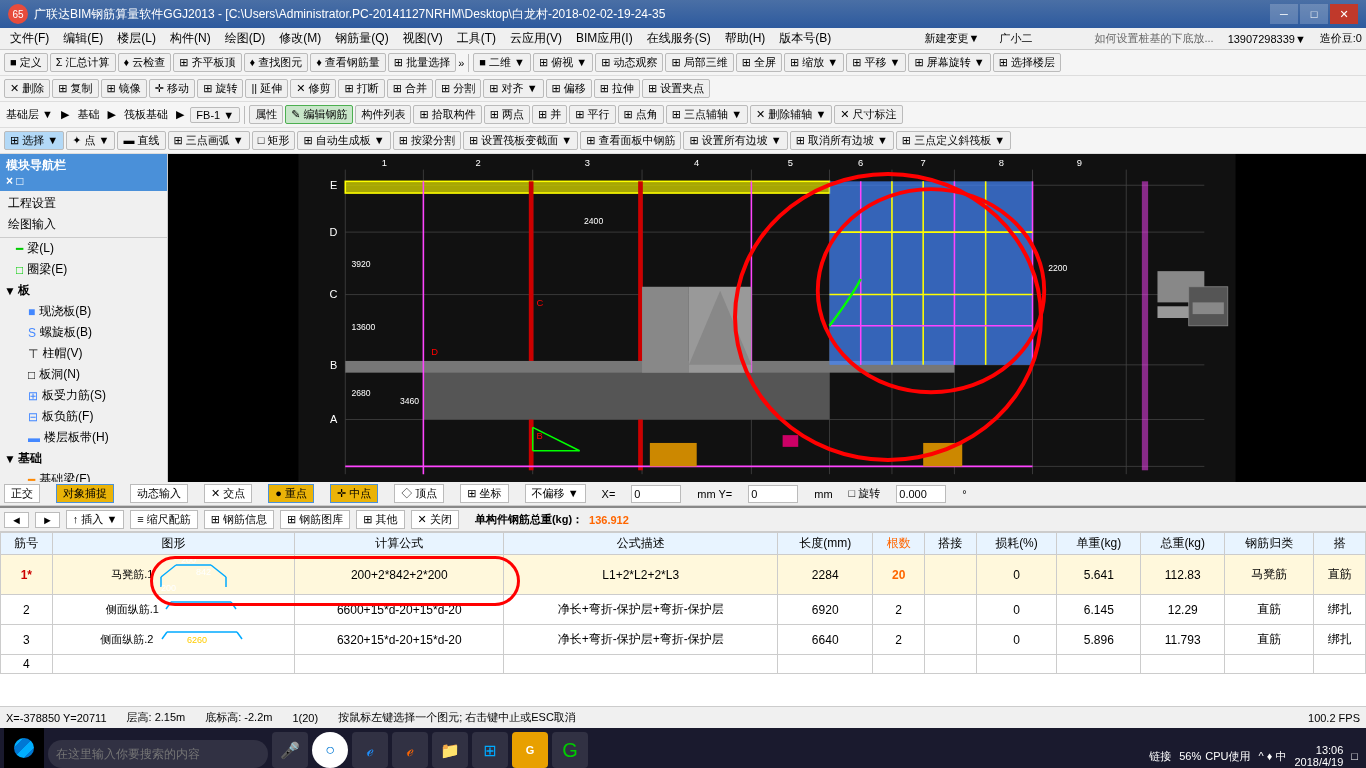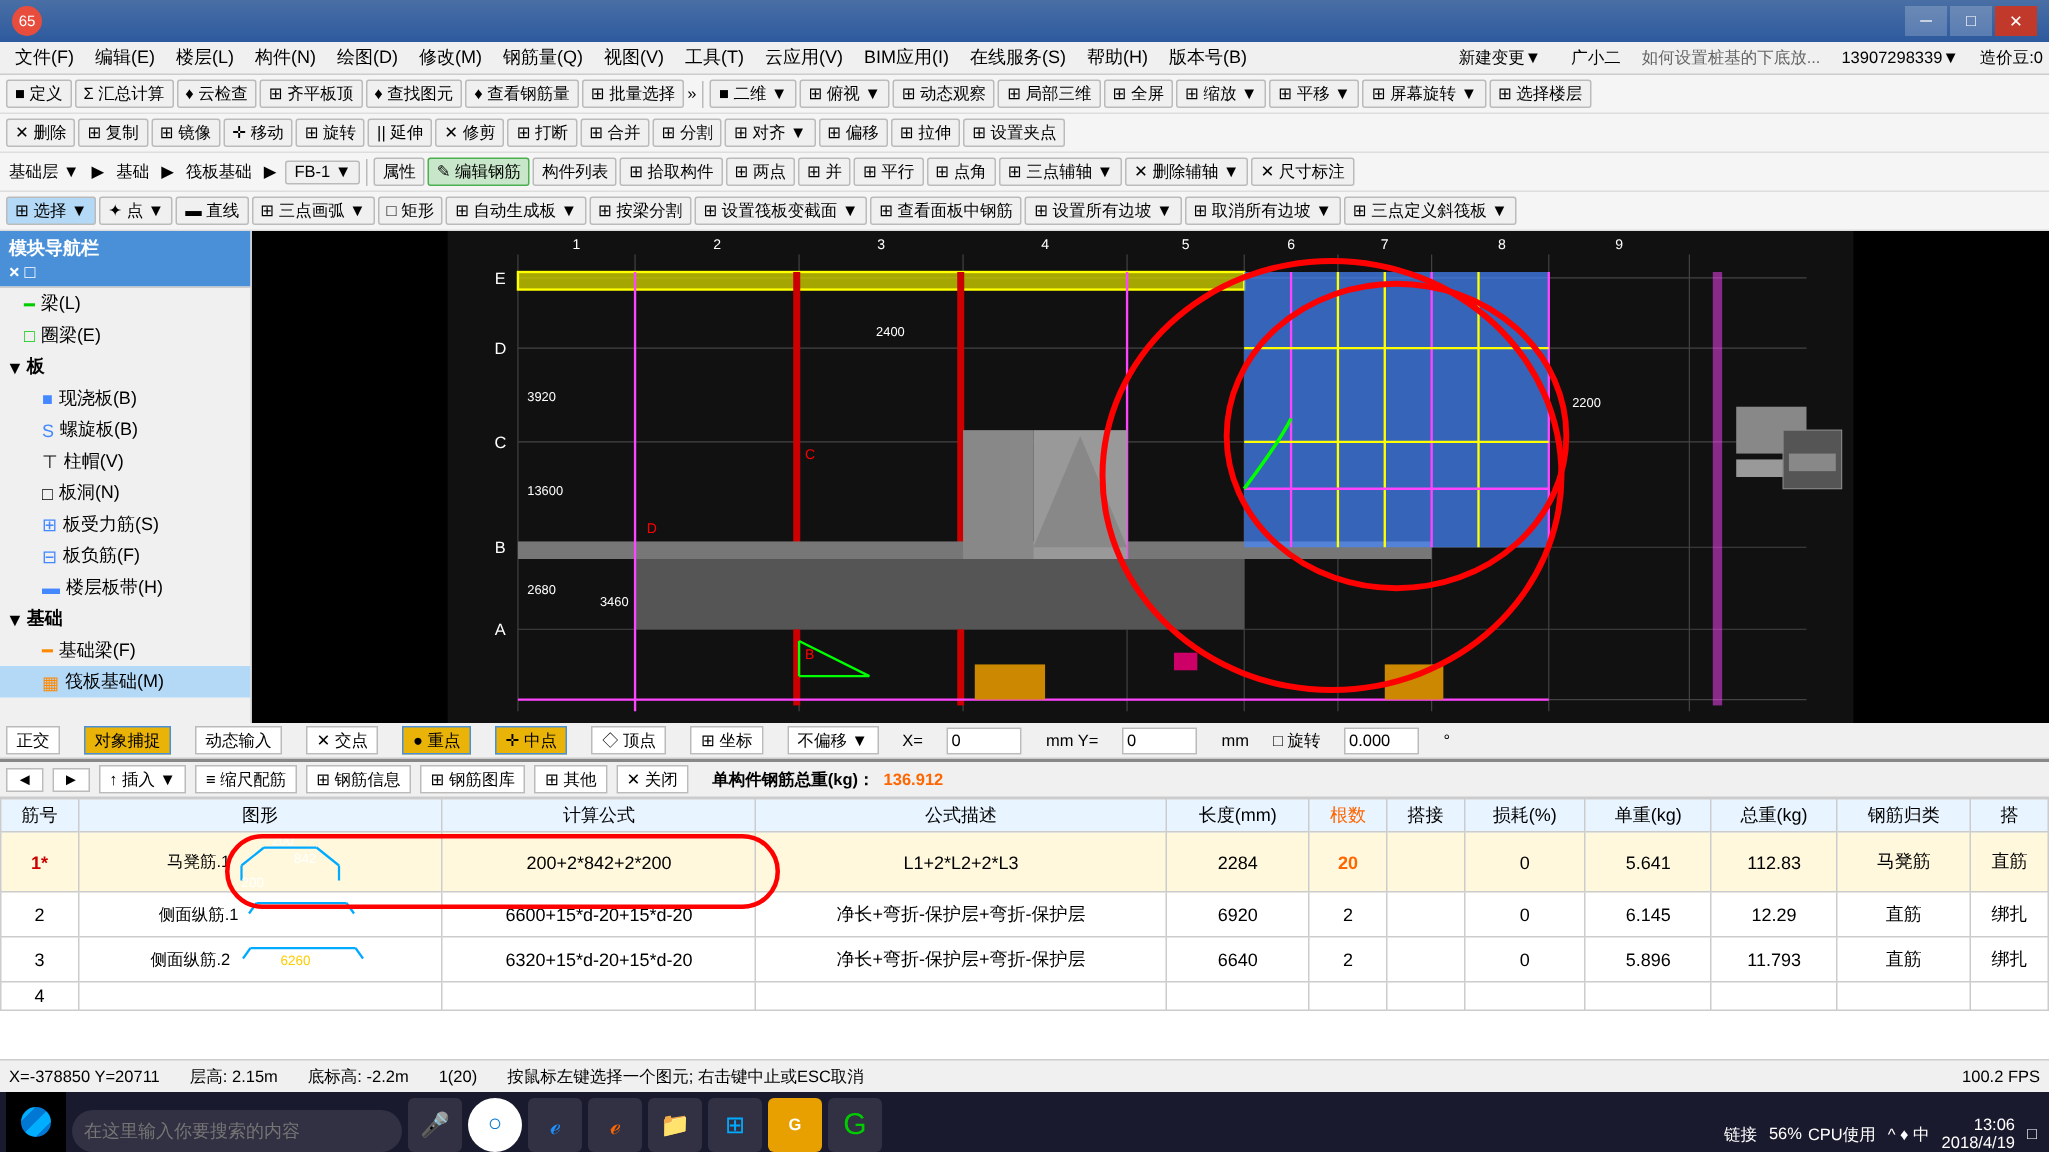--- a/index.html
+++ b/index.html
@@ -288,20 +288,21 @@
       padding: 0 4px;
       font-size: 11px;
     }
   </style>
 </head>
 <body>
 
 <div id="titlebar">
   <div style="display:flex;align-items:center;gap:6px;">
     <div style="background:#e74c3c;color:white;border-radius:50%;width:20px;height:20px;display:flex;align-items:center;justify-content:center;font-size:10px;">65</div>
+    <span style="font-size:12px;">广联达BIM钢筋算量软件GGJ2013 - [C:\Users\Administrator.PC-20141127NRHM\Desktop\白龙村-2018-02-02-19-24-35</span>
   </div>
   <div class="win-controls">
     <button class="win-btn">─</button>
     <button class="win-btn">□</button>
     <button class="win-btn close">✕</button>
   </div>
 </div>
 
 <div id="menubar">
   <span class="menu-item">文件(F)</span>
@@ -314,21 +315,21 @@
   <span class="menu-item">视图(V)</span>
   <span class="menu-item">工具(T)</span>
   <span class="menu-item">云应用(V)</span>
   <span class="menu-item">BIM应用(I)</span>
   <span class="menu-item">在线服务(S)</span>
   <span class="menu-item">帮助(H)</span>
   <span class="menu-item">版本号(B)</span>
   <div style="margin-left:auto;display:flex;gap:8px;align-items:center;font-size:11px;">
     <span class="menu-item">新建变更▼</span>
     <span class="menu-item">广小二</span>
-    <span style="color:#666;">如何设置桩基的下底放...</span>
+    <span style="color:#666;margin-left:48px;">如何设置桩基的下底放...</span>
     <span class="menu-item">13907298339▼</span>
     <span>造价豆:0</span>
   </div>
 </div>
 
 <div class="toolbar">
   <button class="toolbar-btn">■ 定义</button>
   <button class="toolbar-btn">Σ 汇总计算</button>
   <button class="toolbar-btn">♦ 云检查</button>
   <button class="toolbar-btn">⊞ 齐平板顶</button>
@@ -401,20 +402,28 @@
   <button class="toolbar-btn">⊞ 取消所有边坡 ▼</button>
   <button class="toolbar-btn">⊞ 三点定义斜筏板 ▼</button>
 </div>
 
 <div id="main-layout" style="height: 328px;">
 
   <div id="sidebar">
     <div class="sidebar-header">
       <span>模块导航栏</span>
       <span style="cursor:pointer;">× □</span>
+    </div>
+    <div class="sidebar-section">
+      <div class="sidebar-item">
+        <span>工程设置</span>
+      </div>
+      <div class="sidebar-item">
+        <span>绘图输入</span>
+      </div>
     </div>
     <div style="border-top:1px solid #ccc;"></div>
     <div class="sidebar-item indent1">
       <span style="color:#00cc00;">━</span>
       <span>梁(L)</span>
     </div>
     <div class="sidebar-item indent1">
       <span style="color:#00cc00;">□</span>
       <span>圈梁(E)</span>
     </div>

